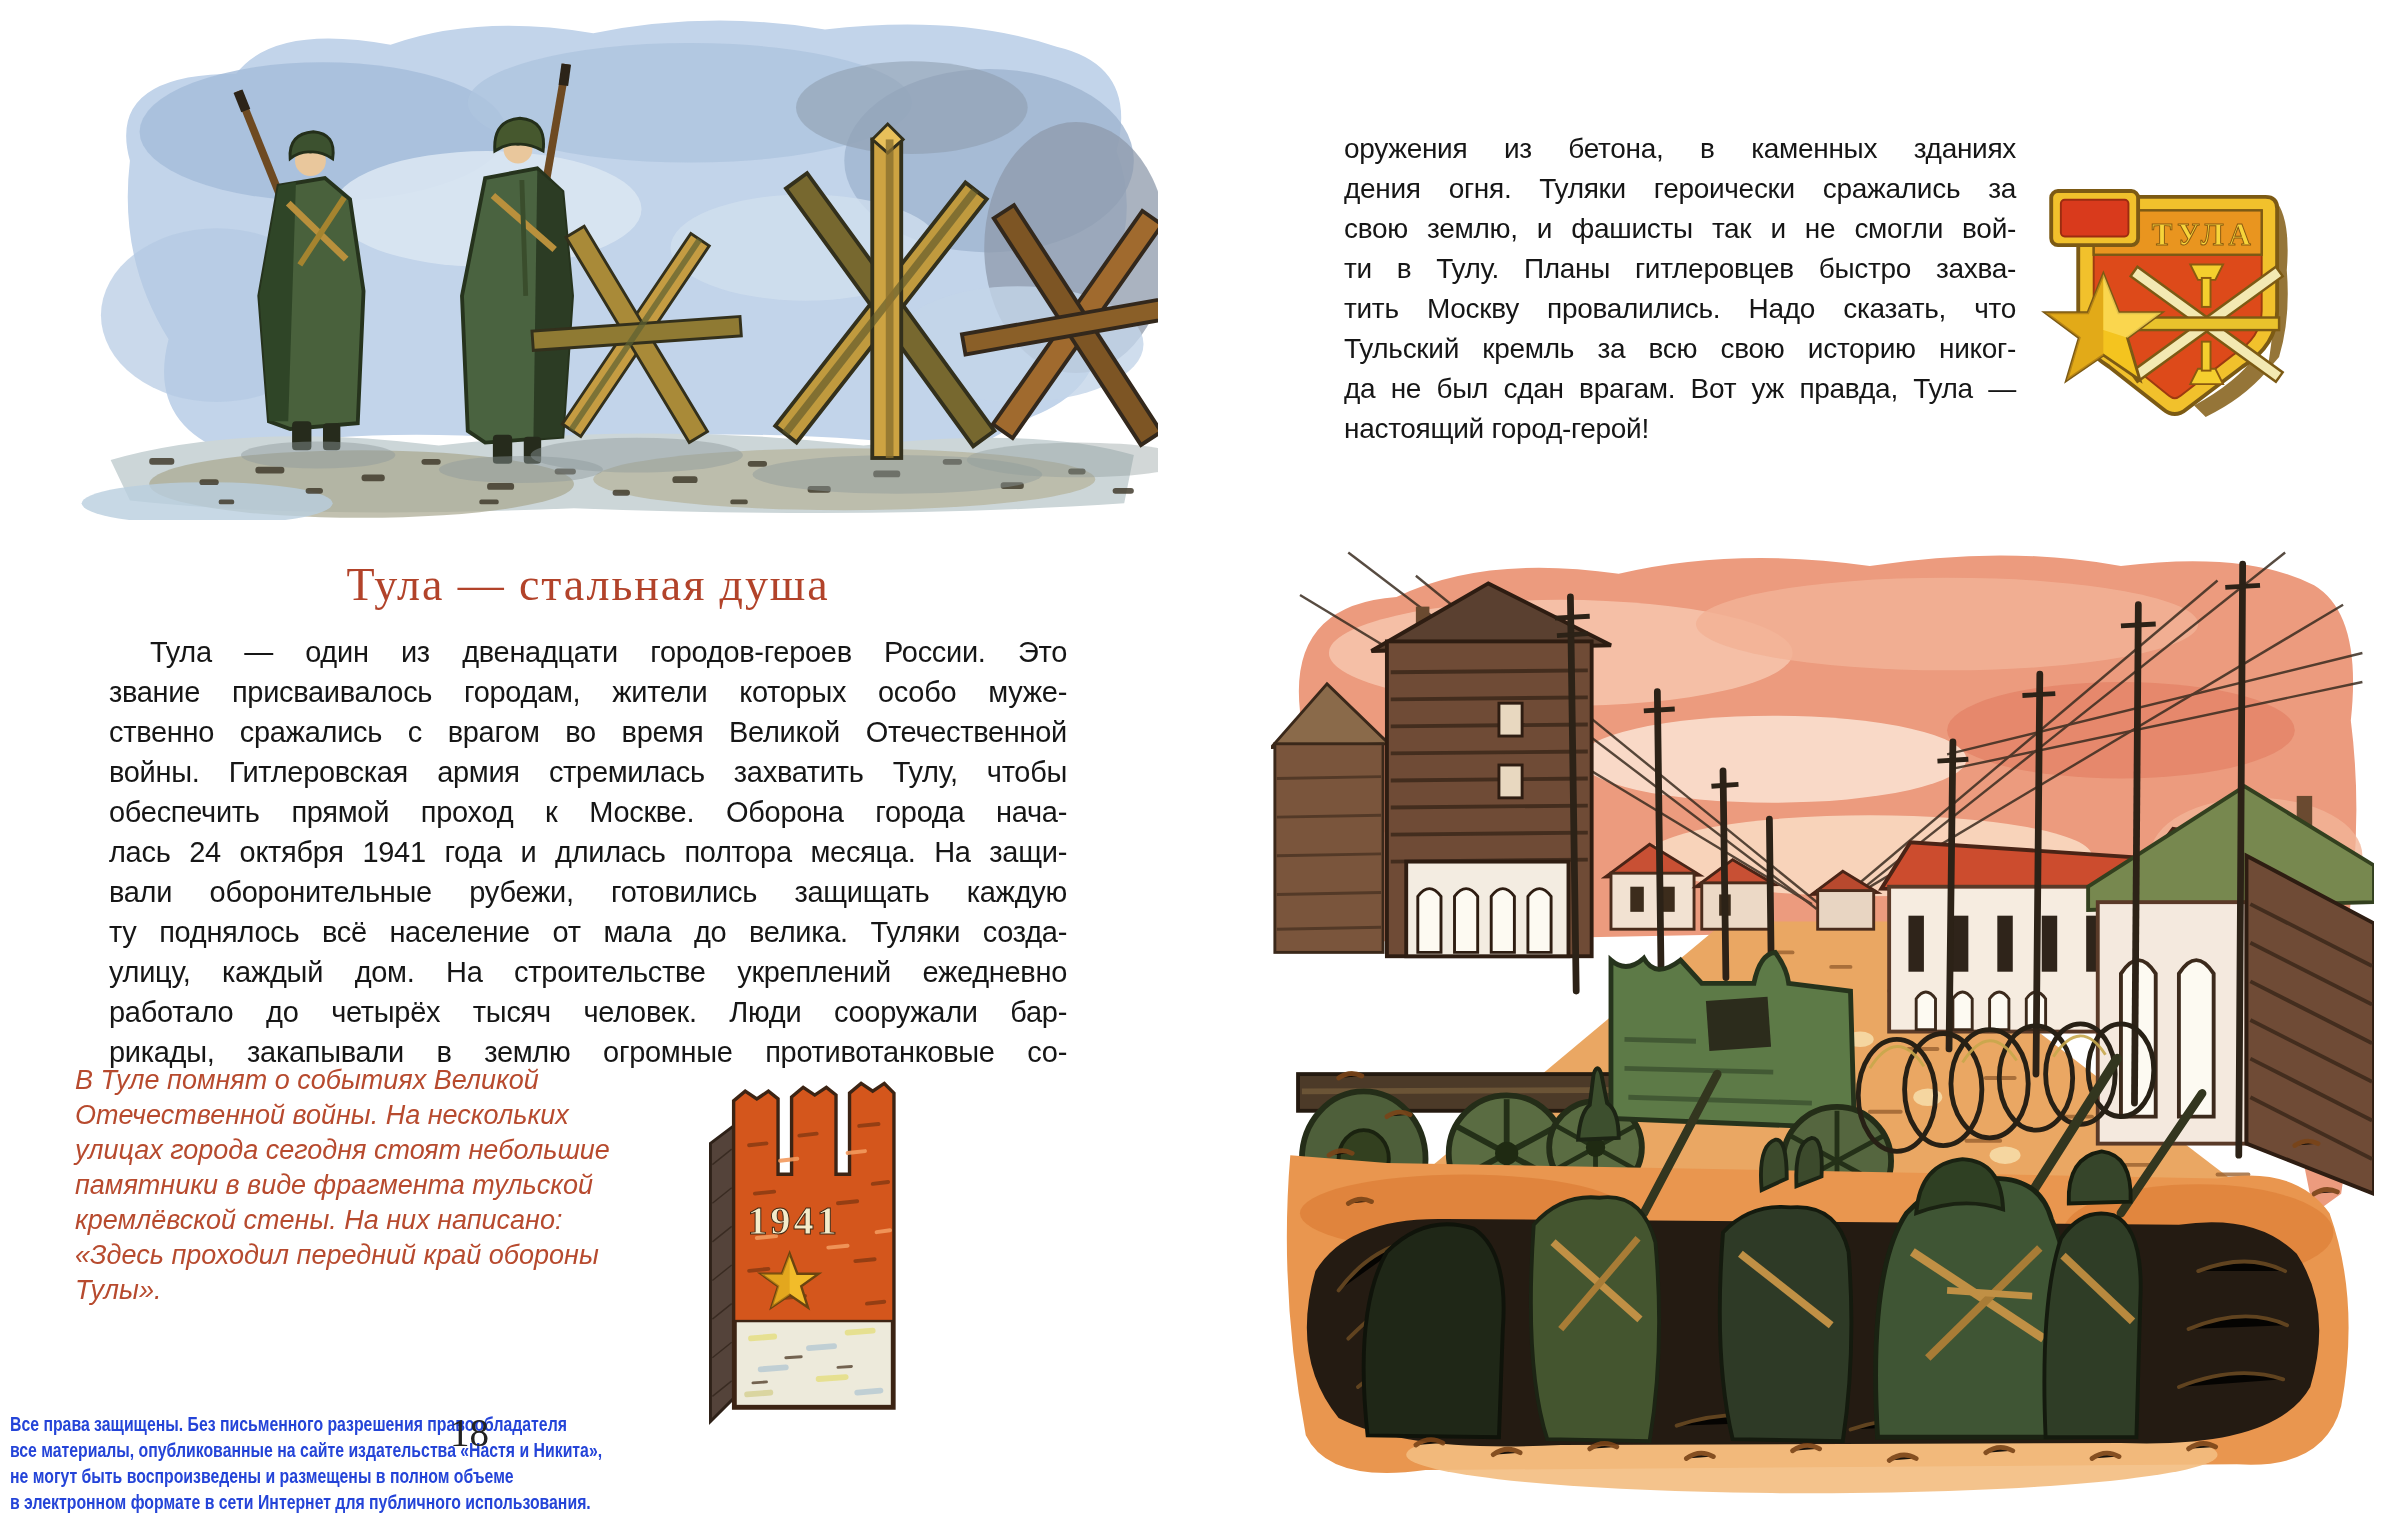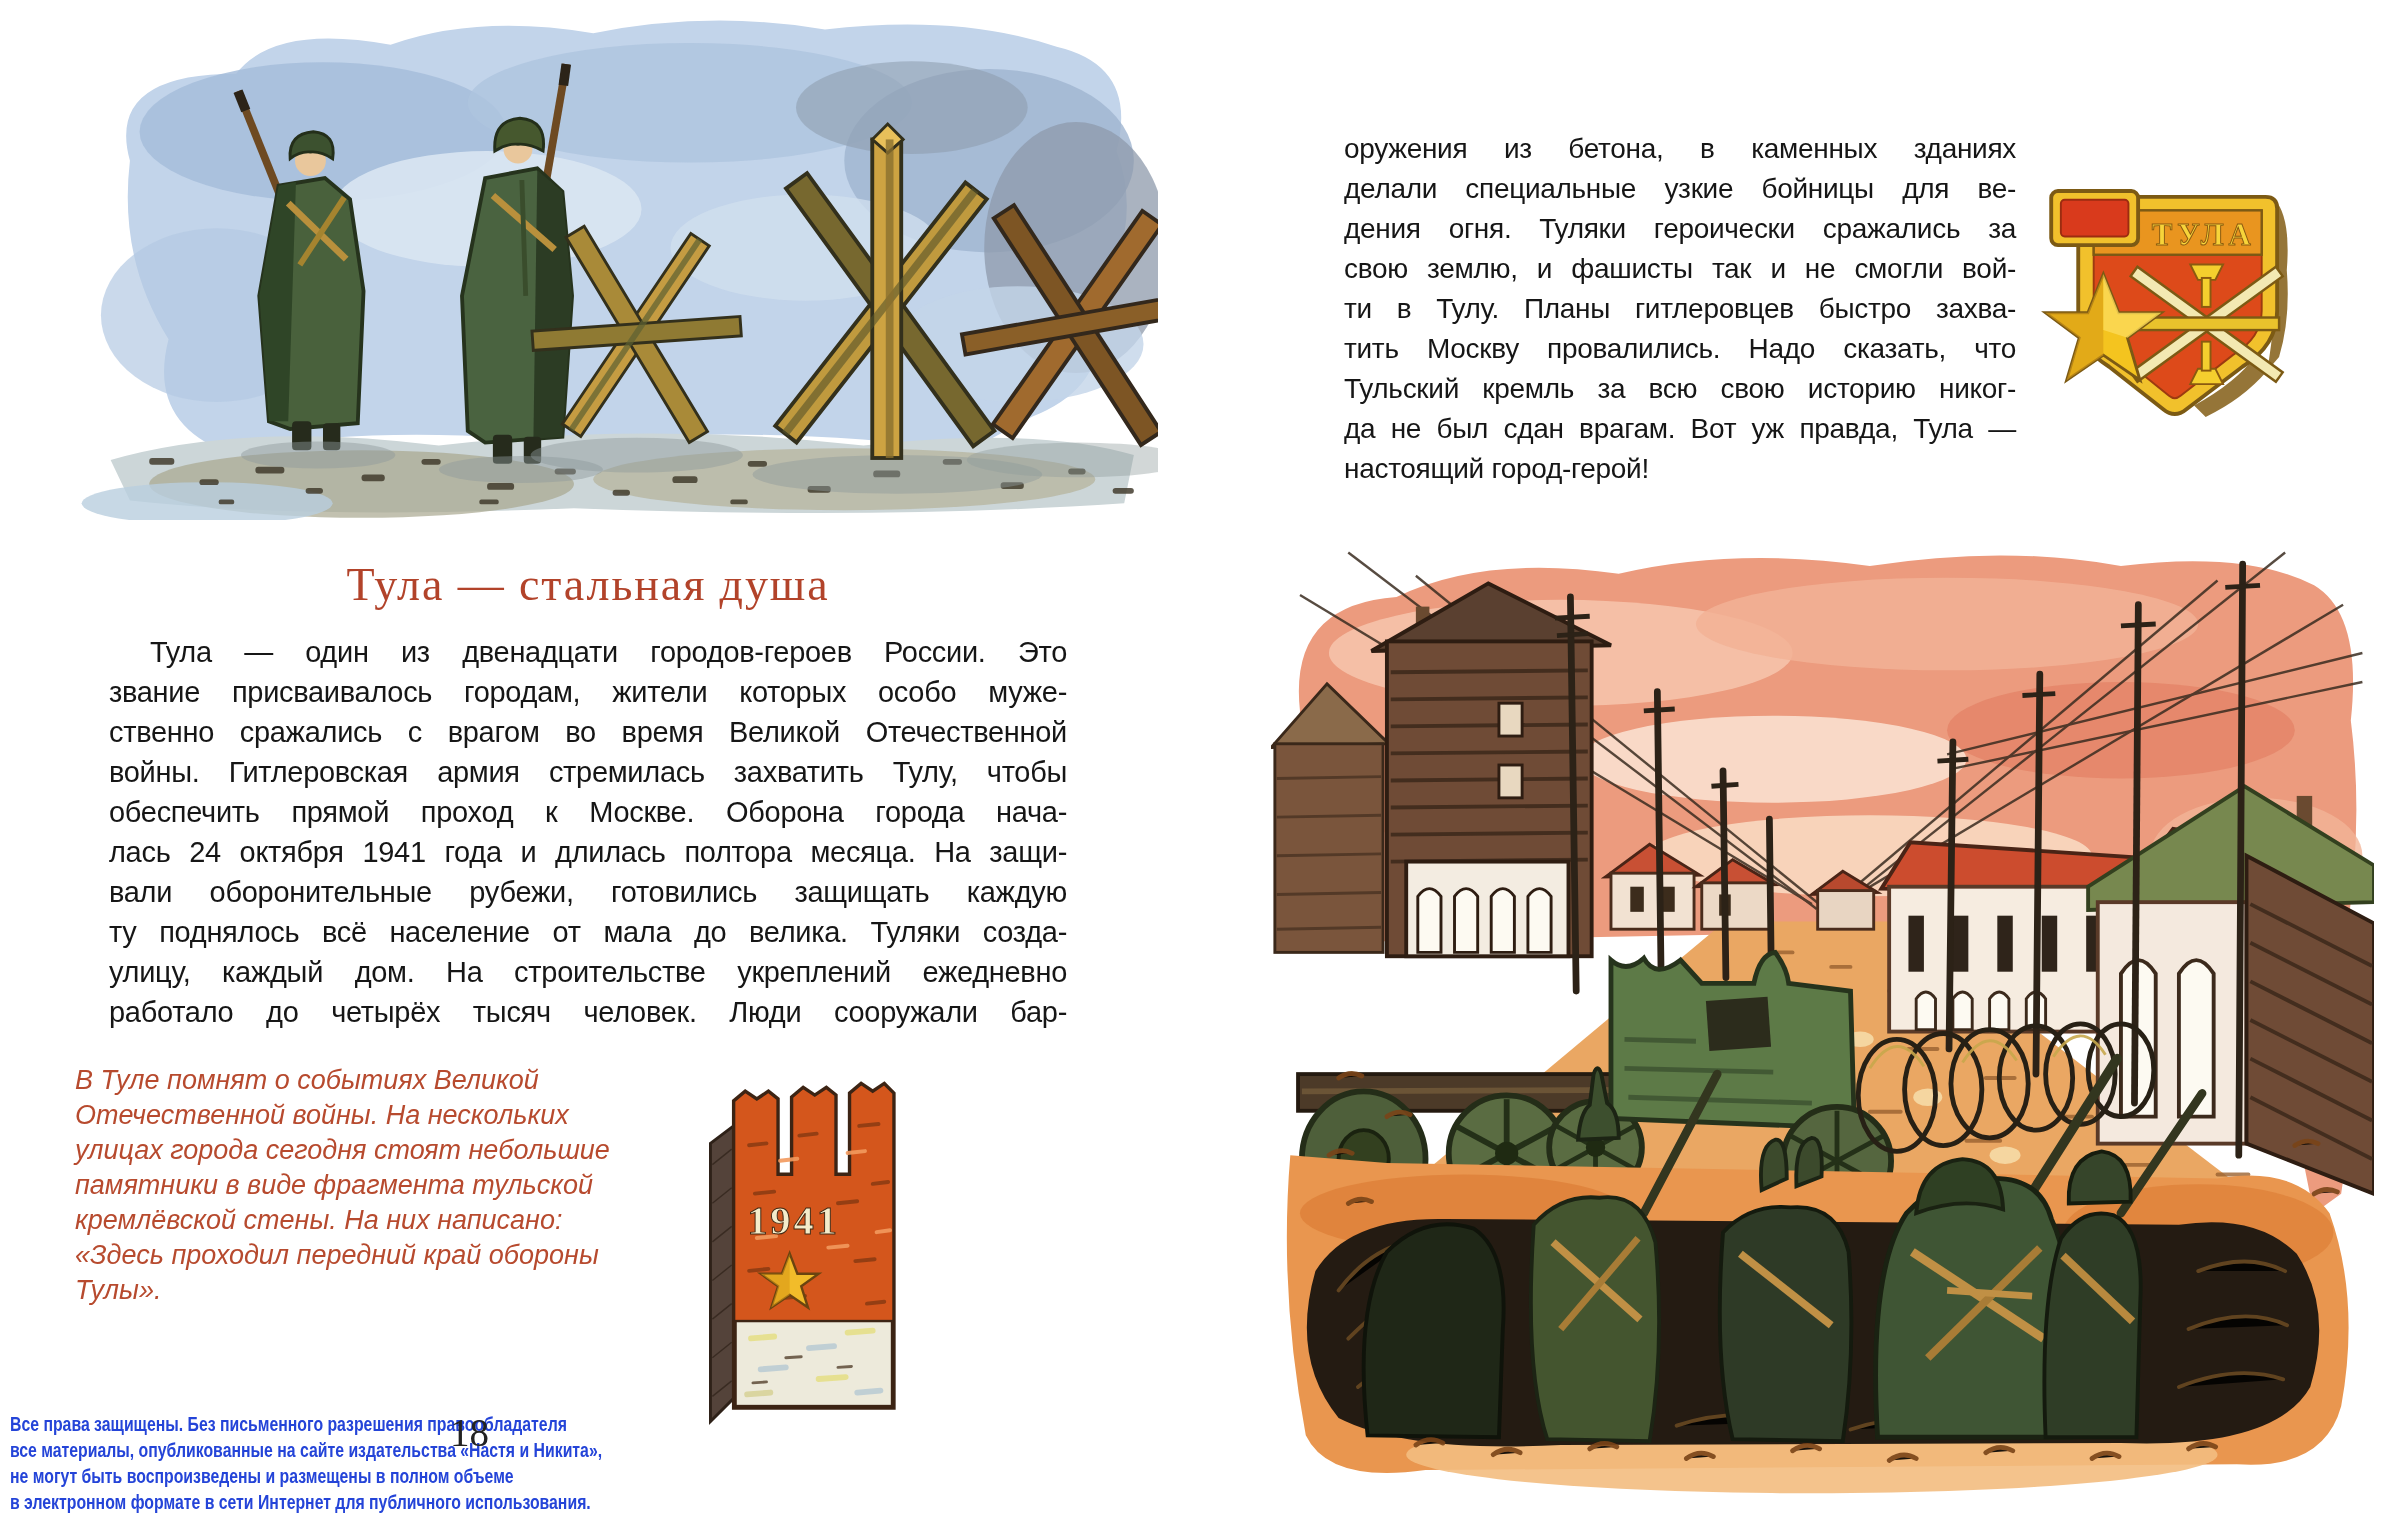--- a/index.html
+++ b/index.html
@@ -131,20 +131,21 @@
     <div class="bl first">Тула — один из двенадцати городов-героев России. Это</div>
     <div class="bl">звание присваивалось городам, жители которых особо муже-</div>
     <div class="bl">ственно сражались с врагом во время Великой Отечественной</div>
     <div class="bl">войны. Гитлеровская армия стремилась захватить Тулу, чтобы</div>
     <div class="bl">обеспечить прямой проход к Москве. Оборона города нача-</div>
     <div class="bl">лась 24 октября 1941 года и длилась полтора месяца. На защи-</div>
     <div class="bl">вали оборонительные рубежи, готовились защищать каждую</div>
     <div class="bl">ту поднялось всё население от мала до велика. Туляки созда-</div>
     <div class="bl">улицу, каждый дом. На строительстве укреплений ежедневно</div>
     <div class="bl">работало до четырёх тысяч человек. Люди сооружали бар-</div>
+    <div class="bl">рикады, закапывали в землю огромные противотанковые со-</div>
   </div>
 
   <div class="abs note">
     <div>В Туле помнят о событиях Великой</div>
     <div>Отечественной войны. На нескольких</div>
     <div>улицах города сегодня стоят небольшие</div>
     <div>памятники в виде фрагмента тульской</div>
     <div>кремлёвской стены. На них написано:</div>
     <div>«Здесь проходил передний край обороны</div>
     <div>Тулы».</div>
@@ -207,21 +208,20 @@
     <div>Все права защищены. Без письменного разрешения правообладателя</div>
     <div>все материалы, опубликованные на сайте издательства «Настя и Никита»,</div>
     <div>не могут быть воспроизведены и размещены в полном объеме</div>
     <div>в электронном формате в сети Интернет для публичного использования.</div>
   </div>
 
   <div class="abs pagenum">18</div>
 
   <div class="abs bodycol body-right">
     <div class="bl">оружения из бетона, в каменных зданиях</div>
-    <div class="bl">делали специальные узкие бойницы для ве-</div>
     <div class="bl">дения огня. Туляки героически сражались за</div>
     <div class="bl">свою землю, и фашисты так и не смогли вой-</div>
     <div class="bl">ти в Тулу. Планы гитлеровцев быстро захва-</div>
     <div class="bl">тить Москву провалились. Надо сказать, что</div>
     <div class="bl">Тульский кремль за всю свою историю никог-</div>
     <div class="bl">да не был сдан врагам. Вот уж правда, Тула —</div>
     <div class="bl last">настоящий город-герой!</div>
   </div>
 
   <svg class="abs" style="left:2024px;top:164px;" width="290" height="280" viewBox="0 0 300 290">

